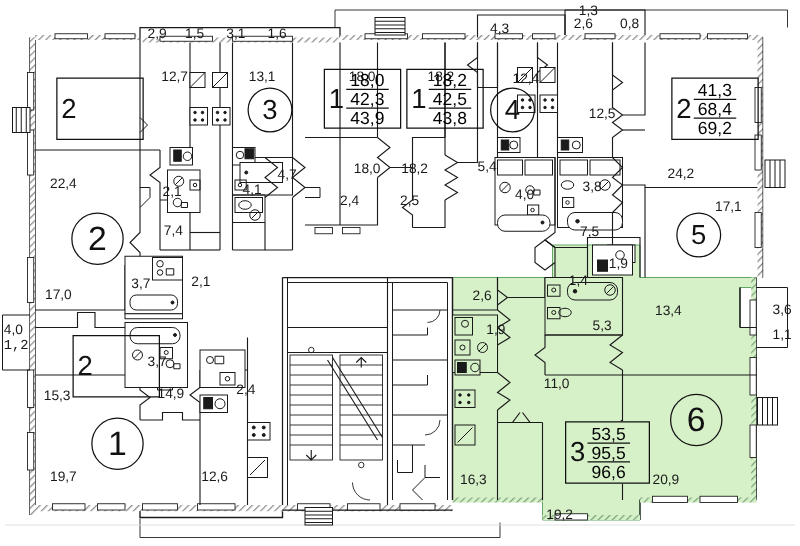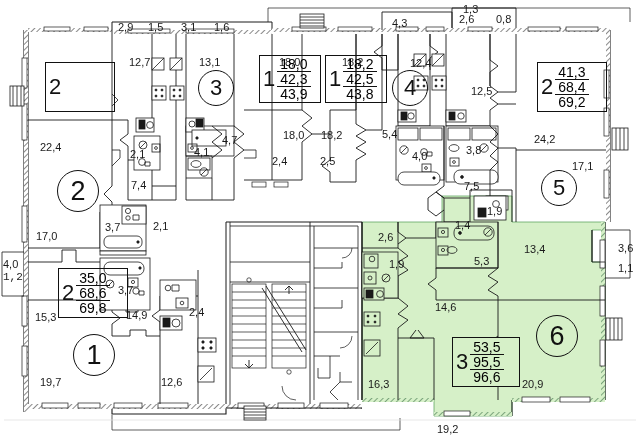--- a/index.html
+++ b/index.html
@@ -554,37 +554,32 @@
       <div class="lbl dim" style="left: 455px; top: 220px;">1,4</div>
       <div class="lbl dim" style="left: 487px; top: 206px; text-align: center;">1,9</div>
       <div class="lbl dim" style="left: 534px; top: 134px;">24,2</div>
       <div class="lbl dim" style="left: 572px; top: 161px;">17,1</div>
       <div class="lbl dim" style="left: 378px; top: 232px;">2,6</div>
       <div class="lbl dim" style="left: 389px; top: 259px;">1,9</div>
       <div class="lbl dim" style="left: 474px; top: 256px;">5,3</div>
       <div class="lbl dim" style="left: 524px; top: 244px;">13,4</div>
       <div class="lbl dim" style="left: 618px; top: 243px;">3,6</div>
       <div class="lbl dim" style="left: 618px; top: 263px;">1,1</div>
-      <div class="lbl dim" style="left: 435px; top: 302px;">14,6</div>
+      <div class="lbl dim" style="left: 435px; top: 302px;">11,0</div>
       <div class="lbl dim" style="left: 368px; top: 379px;">16,3</div>
-      <div class="lbl dim" style="left: 437px; top: 424px; text-align: right;">19,2</div>
+      <div class="lbl dim" style="left: 437px; top: 407px; text-align: right;">19,2</div>
       <div class="lbl dim" style="left: 522px; top: 379px;">20,9</div>
     </div>
 
   <div class="aptbox" id="box-2" style="left:45px;top:62px;width:70px;height:50px;">
     <span class="rooms">2</span>
   </div>
 
   <div class="aptbox" id="box-1" style="left:58px;top:268px;width:70px;height:50px;">
     <span class="rooms">2</span>
-    <span class="stack">
-      <span class="a">35,0</span>
-      <span class="b">68,6</span>
-      <span class="c">69,8</span>
-    </span>
   </div>
 
   <div class="aptbox" id="box-L1" style="left:259px;top:55px;width:62px;height:48px;">
     <span class="rooms">1</span>
     <span class="stack">
       <span class="a">18,0</span>
       <span class="b">42,3</span>
       <span class="c">43,9</span>
     </span>
   </div>

